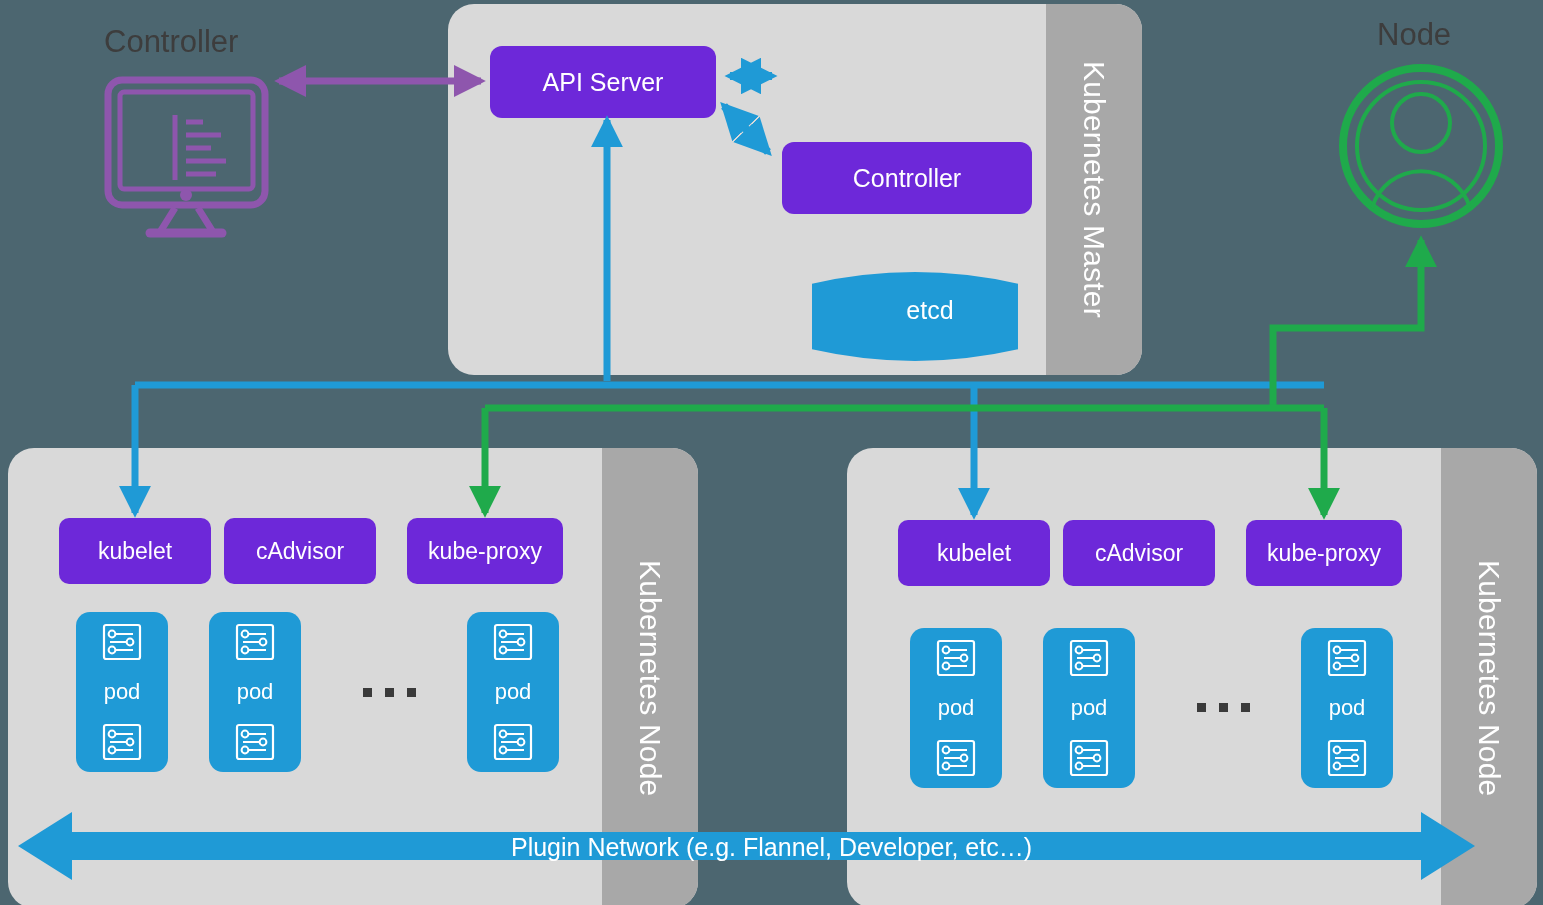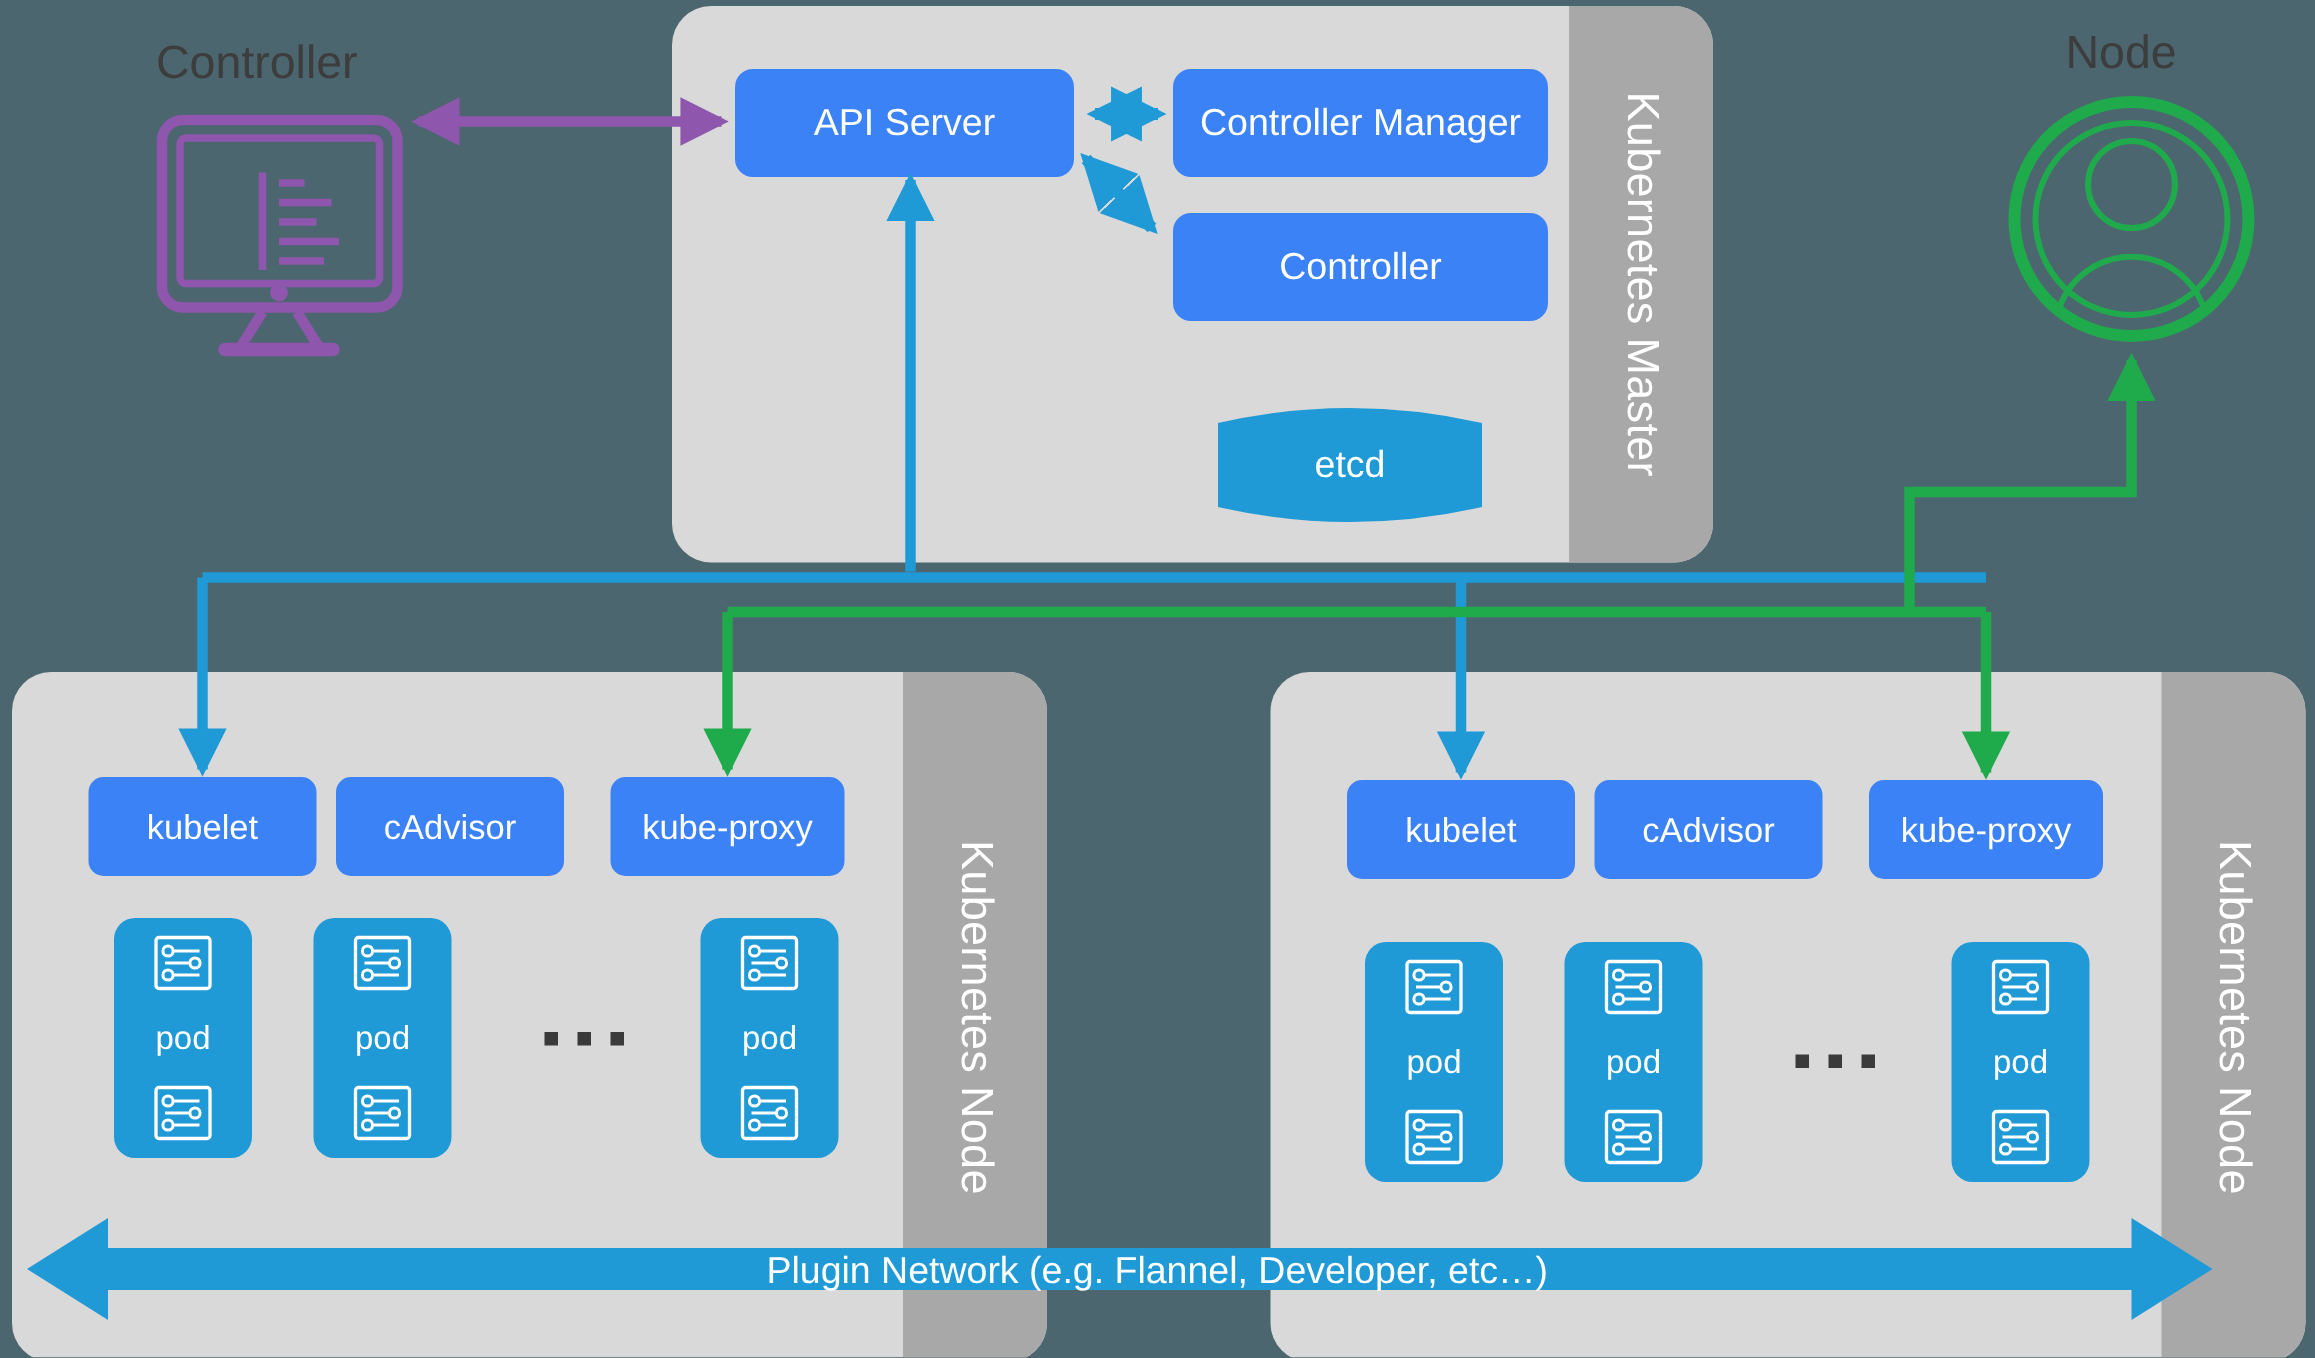--- a/index.html
+++ b/index.html
@@ -34,21 +34,21 @@
     justify-content: center;
   }
   .panel-tab span {
     writing-mode: vertical-rl;
     white-space: nowrap;
   }
 
   
   .box {
     position: absolute;
-    background: #3b82f6;
+    background: #6d28d9;
     border-radius: 10px;
     color: #ffffff;
     display: flex;
     align-items: center;
     justify-content: center;
     font-size: 23px;
     text-align: center;
   }
   .box.big { font-size: 25px; border-radius: 12px; }
 
@@ -163,29 +163,26 @@
 
   <div class="panel" style="left:448px; top:4px; width:694px; height:371px;"></div>
   <div class="panel-tab" style="left:1046px; top:4px; width:96px; height:371px;">
     <span>Kubernetes Master</span>
   </div>
 
   <div class="box big" style="left:490px; top:46px; width:226px; height:72px;">
     <span>API Server</span>
   </div>
 
-  <div class="box big" style="left:782px; top:46px; width:250px; height:72px;">
-    <span>Controller Manager</span>
-  </div>
 
   <div class="box big" style="left:782px; top:142px; width:250px; height:72px;">
     <span>Controller</span>
   </div>
 
-  <div class="etcd-wrap" style="left:812px; top:272px; width:176px; height:76px;">
+  <div class="etcd-wrap" style="left:812px; top:272px; width:176px; height:76px;padding-left:30px;">
     <svg viewBox="0 0 176 76" preserveAspectRatio="none">
       <path d="M0 10 Q88 -10 176 10 L176 66 Q88 86 0 66 Z" fill="#1f9ad6"></path>
     </svg>
     <span class="etcd-label">etcd</span>
   </div>
 
   <div class="panel" style="left:8px; top:448px; width:690px; height:460px;"></div>
   <div class="panel-tab" style="left:602px; top:448px; width:96px; height:460px;">
     <span>Kubernetes Node</span>
   </div>

